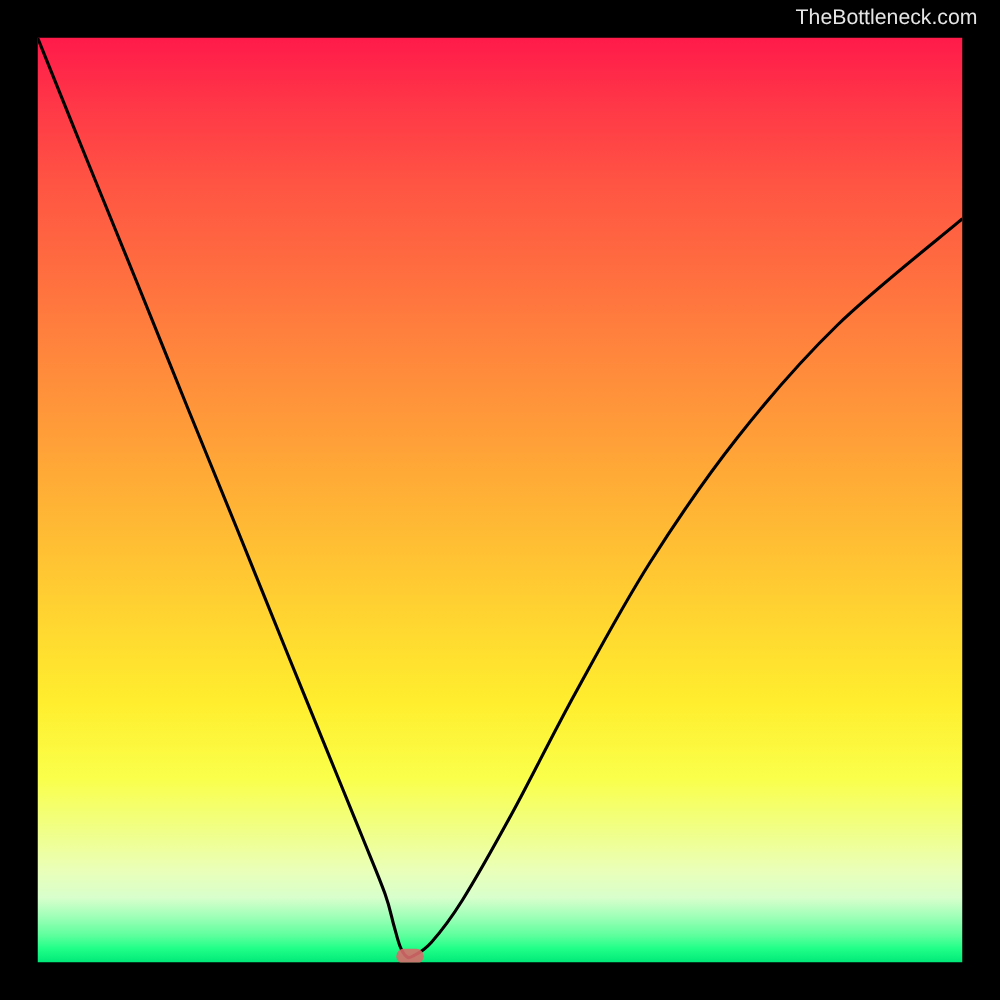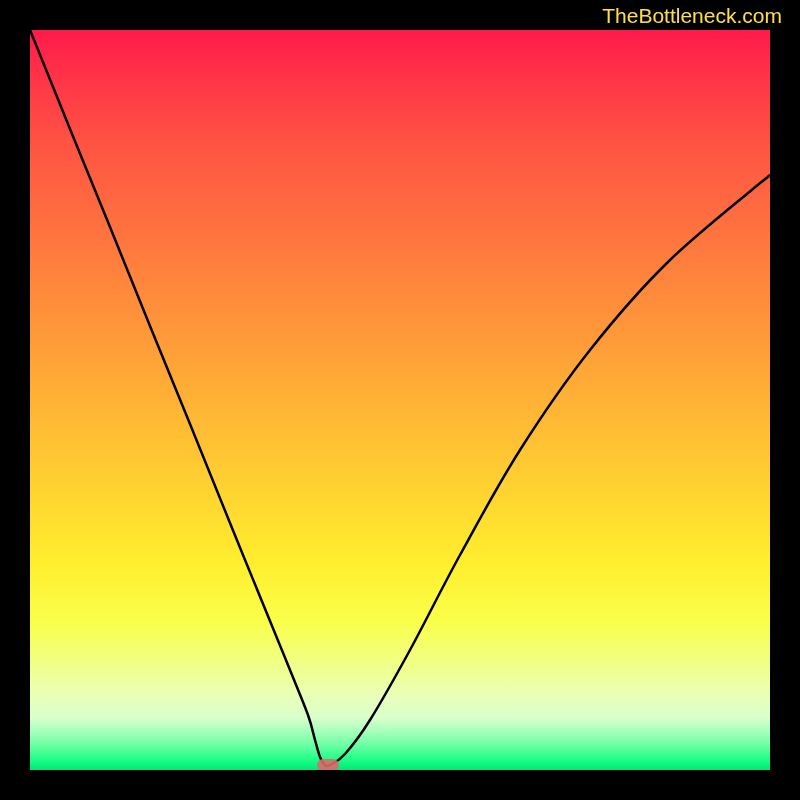--- a/index.html
+++ b/index.html
@@ -8,22 +8,22 @@
     width: 800px;
     height: 800px;
     background: #000;
     position: relative;
     font-family: Arial, sans-serif;
   }
   .watermark {
     position: absolute;
     top: 4px;
     right: 18px;
-    color: #fde047;
-    font-size: 21px;
+    color: #e5e5e5;
+    font-size: 17px;
     font-weight: 400;
     z-index: 10;
   }
   .plot-area {
     position: absolute;
     left: 30px;
     top: 30px;
     width: 740px;
     height: 740px;
     overflow: hidden;

